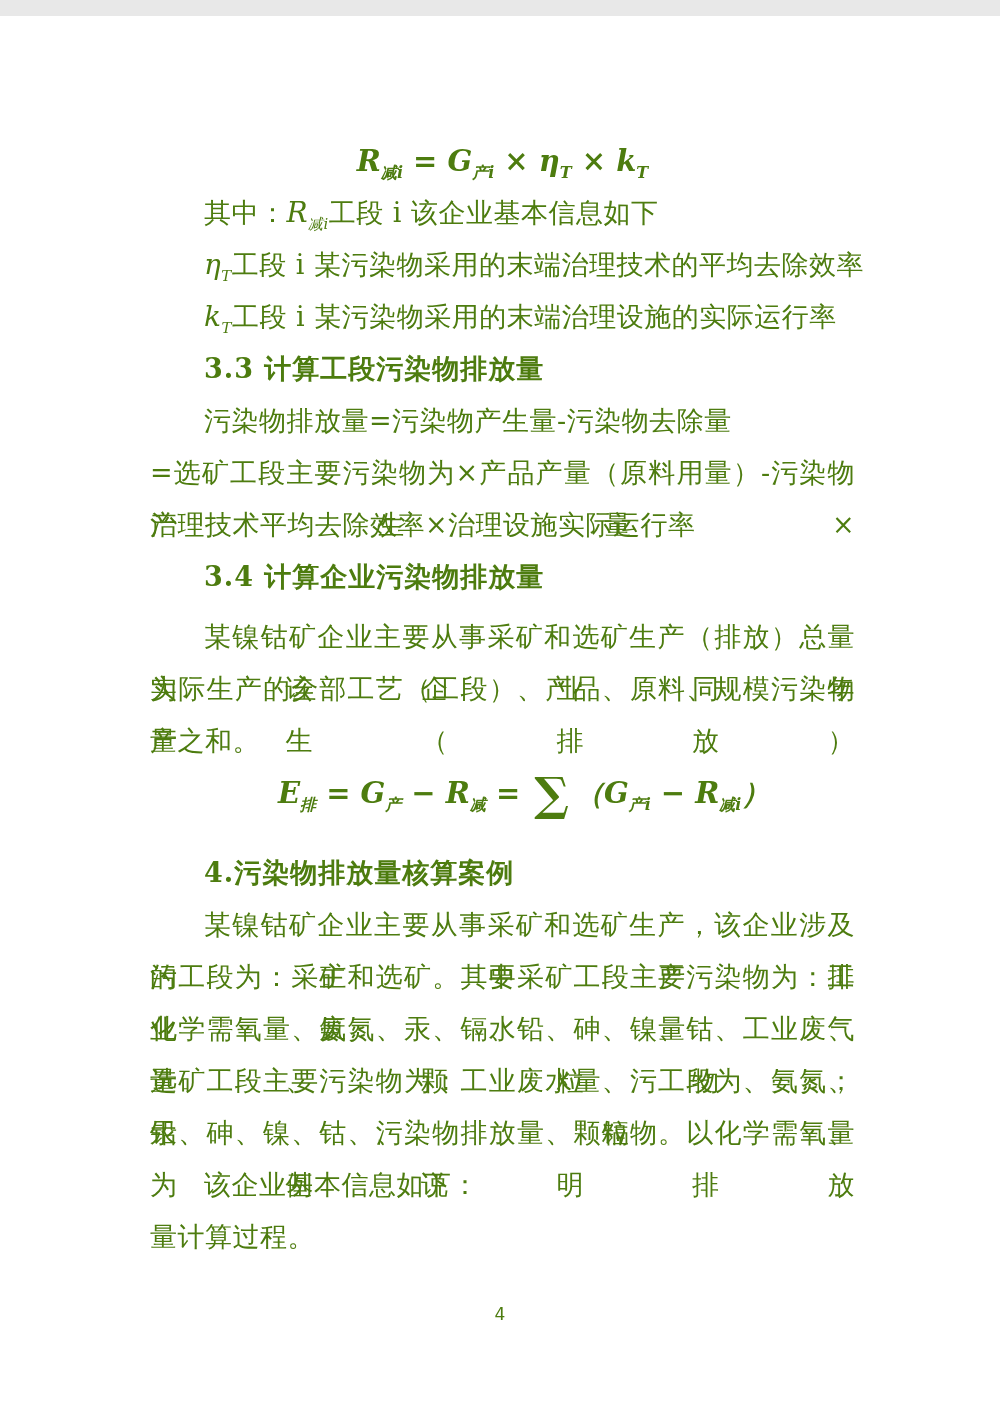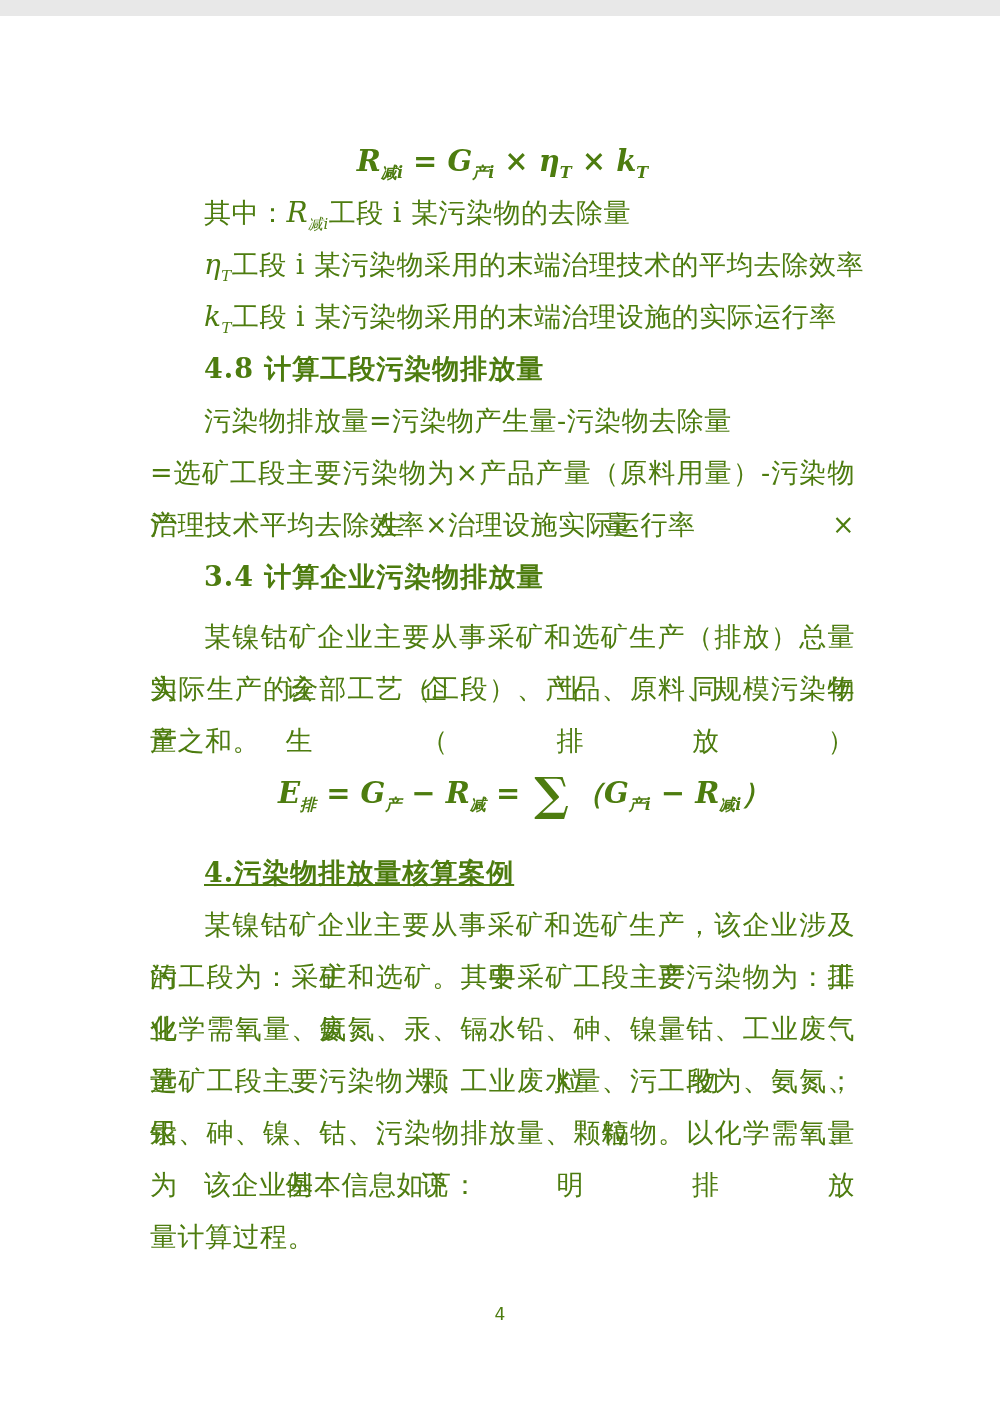--- a/index.html
+++ b/index.html
@@ -60,47 +60,47 @@
 <body>
 
 <div class="page">
   <div class="content">
 
     <div class="line fline f-top">
       <span>R</span><sub>减i</sub><span> = </span><span>G</span><sub>产i</sub><span> × </span><span>η</span><sub>T</sub><span> × </span><span>k</span><sub>T</sub>
     </div>
 
     <div class="line def ind">
-      <span>其中：</span><span class="sym">R</span><sub>减i</sub><span>工段 i 某污染物的去除量</span>
+      <span>其中：</span><span class="sym">R</span><sub>减i</sub><span>工段 i 该企业基本信息如下</span>
     </div>
 
     <div class="line def ind">
       <span class="sym">η</span><sub>T</sub><span>工段 i 某污染物采用的末端治理技术的平均去除效率</span>
     </div>
 
     <div class="line def ind">
       <span class="sym">k</span><sub>T</sub><span>工段 i 某污染物采用的末端治理设施的实际运行率</span>
     </div>
 
-    <div class="line h ind">4.8 计算工段污染物排放量</div>
+    <div class="line h ind">3.3 计算工段污染物排放量</div>
     <div class="line ind">污染物排放量=污染物产生量-污染物去除量</div>
     <div class="line jl">=选矿工段主要污染物为×产品产量（原料用量）-污染物产生量×</div>
     <div class="line">治理技术平均去除效率×治理设施实际运行率</div>
 
     <div class="line h ind">3.4 计算企业污染物排放量</div>
     <div class="line ind jl" style="margin-top:8px;">某镍钴矿企业主要从事采矿和选矿生产（排放）总量为该企业同年</div>
     <div class="line jl">实际生产的全部工艺（工段）、产品、原料、规模污染物产生（排放）</div>
     <div class="line">量之和。</div>
 
     <div class="line fline fA">
       <span>E</span><sub>排</sub><span> = </span><span>G</span><sub>产</sub><span> − </span><span>R</span><sub>减</sub><span> = </span><span class="sum">∑</span><span>（</span><span>G</span><sub>产i</sub><span> − </span><span>R</span><sub>减i</sub><span>）</span>
     </div>
 
 
-    <div class="line h ind" style="margin-top:28px;text-decoration:underline;">4.污染物排放量核算案例</div>
+    <div class="line h ind" style="margin-top:28px;">4.污染物排放量核算案例</div>
     <div class="line ind jl">某镍钴矿企业主要从事采矿和选矿生产，该企业涉及的主要产排</div>
     <div class="line jl">污工段为：采矿和选矿。其中采矿工段主要污染物为：工业废水量、</div>
     <div class="line jl">化学需氧量、氨氮、汞、镉、铅、砷、镍、钴、工业废气量、颗粒物；</div>
     <div class="line jl">选矿工段主要污染物为：工业废水量、污工段为、氨氮、汞、镉、</div>
     <div class="line jl">铅、砷、镍、钴、污染物排放量、颗粒物。以化学需氧量为例说明排放</div>
     <div class="line ind">该企业基本信息如下：</div>
     <div class="line">量计算过程。</div>
 
   </div>
 

